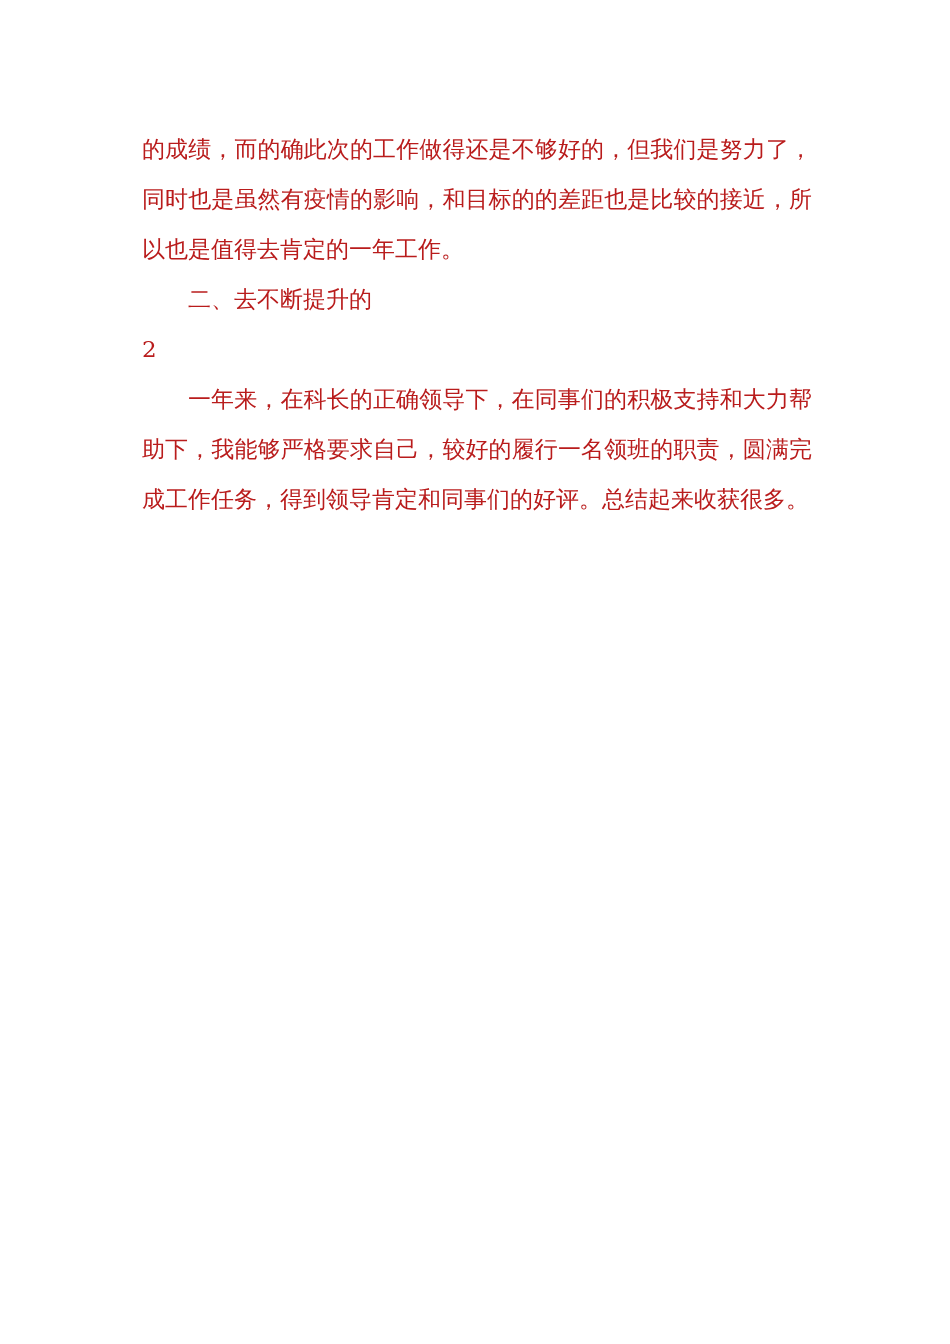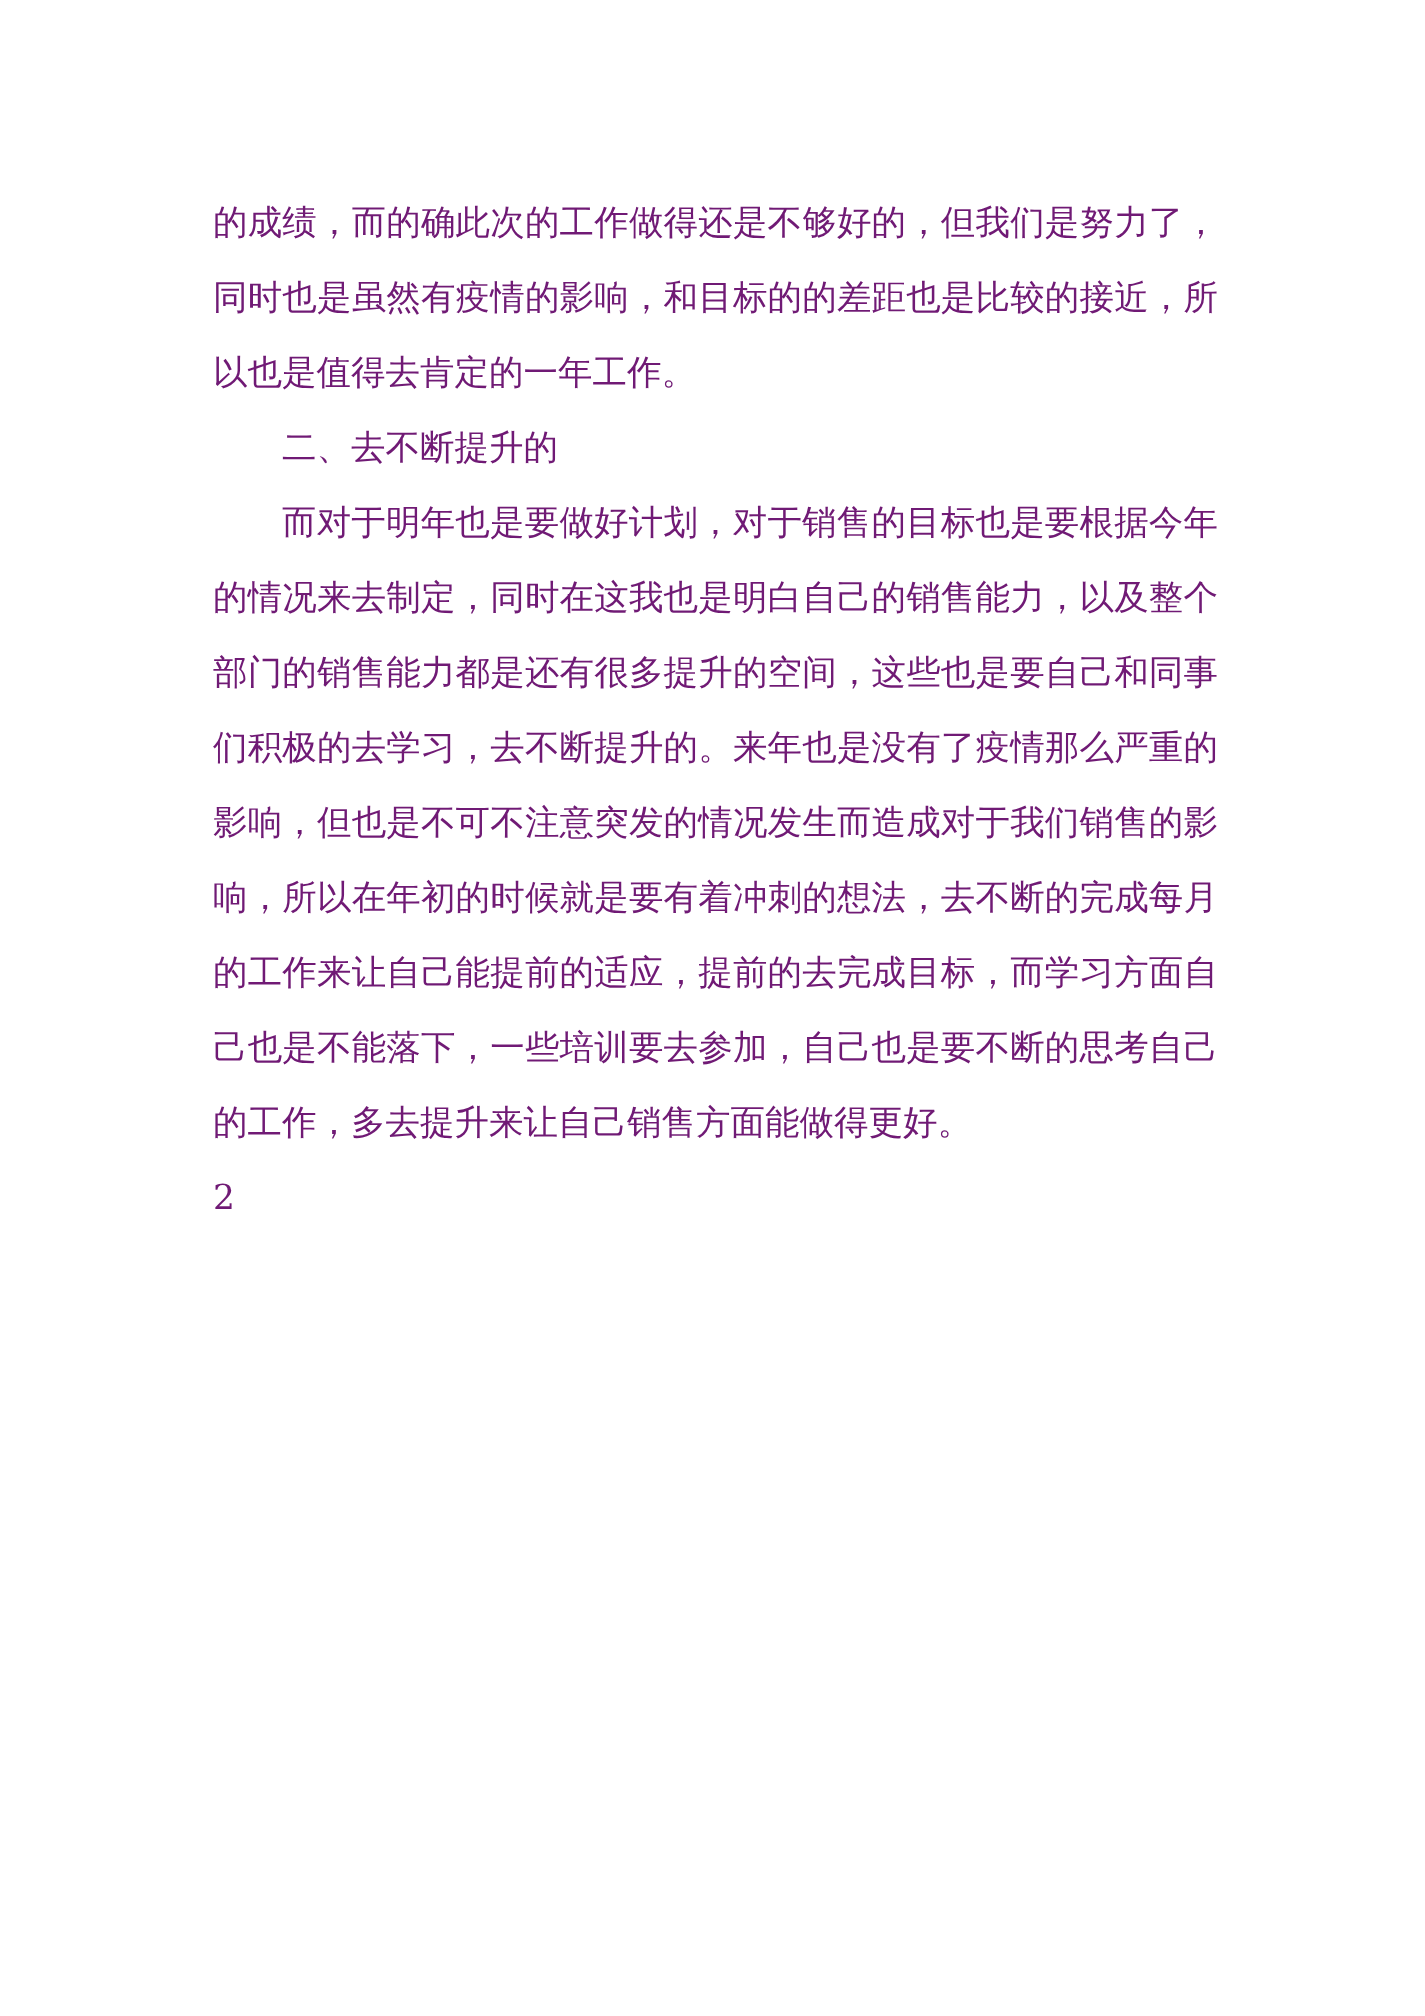--- a/index.html
+++ b/index.html
@@ -19,21 +19,21 @@
     background: #ffffff;
   }
   .content {
     position: absolute;
     left: 142px;
     top: 124px;
     width: 670px;
     font-family: "DejaVu Serif", "Liberation Serif", serif;
     font-size: 23px;
     line-height: 50px;
-    color: #701a75;
+    color: #b91c1c;
     text-align: justify;
     text-justify: inter-ideograph;
     letter-spacing: 0;
   }
   .content p {
     margin: 0;
     padding: 0;
   }
   p.indent {
     text-indent: 2em;
@@ -42,16 +42,16 @@
     text-indent: 0;
   }
 </style>
 </head>
 <body>
 
 <div class="page">
   <div class="content">
     <p class="no-indent">的成绩，而的确此次的工作做得还是不够好的，但我们是努力了，同时也是虽然有疫情的影响，和目标的的差距也是比较的接近，所以也是值得去肯定的一年工作。</p>
     <p class="indent">二、去不断提升的</p>
-    <p class="indent">而对于明年也是要做好计划，对于销售的目标也是要根据今年的情况来去制定，同时在这我也是明白自己的销售能力，以及整个部门的销售能力都是还有很多提升的空间，这些也是要自己和同事们积极的去学习，去不断提升的。来年也是没有了疫情那么严重的影响，但也是不可不注意突发的情况发生而造成对于我们销售的影响，所以在年初的时候就是要有着冲刺的想法，去不断的完成每月的工作来让自己能提前的适应，提前的去完成目标，而学习方面自己也是不能落下，一些培训要去参加，自己也是要不断的思考自己的工作，多去提升来让自己销售方面能做得更好。</p>
     <p class="no-indent">2</p>
+    <p class="indent">一年来，在科长的正确领导下，在同事们的积极支持和大力帮助下，我能够严格要求自己，较好的履行一名领班的职责，圆满完成工作任务，得到领导肯定和同事们的好评。总结起来收获很多。</p>
   </div>
 </div>
 
 </body></html>

